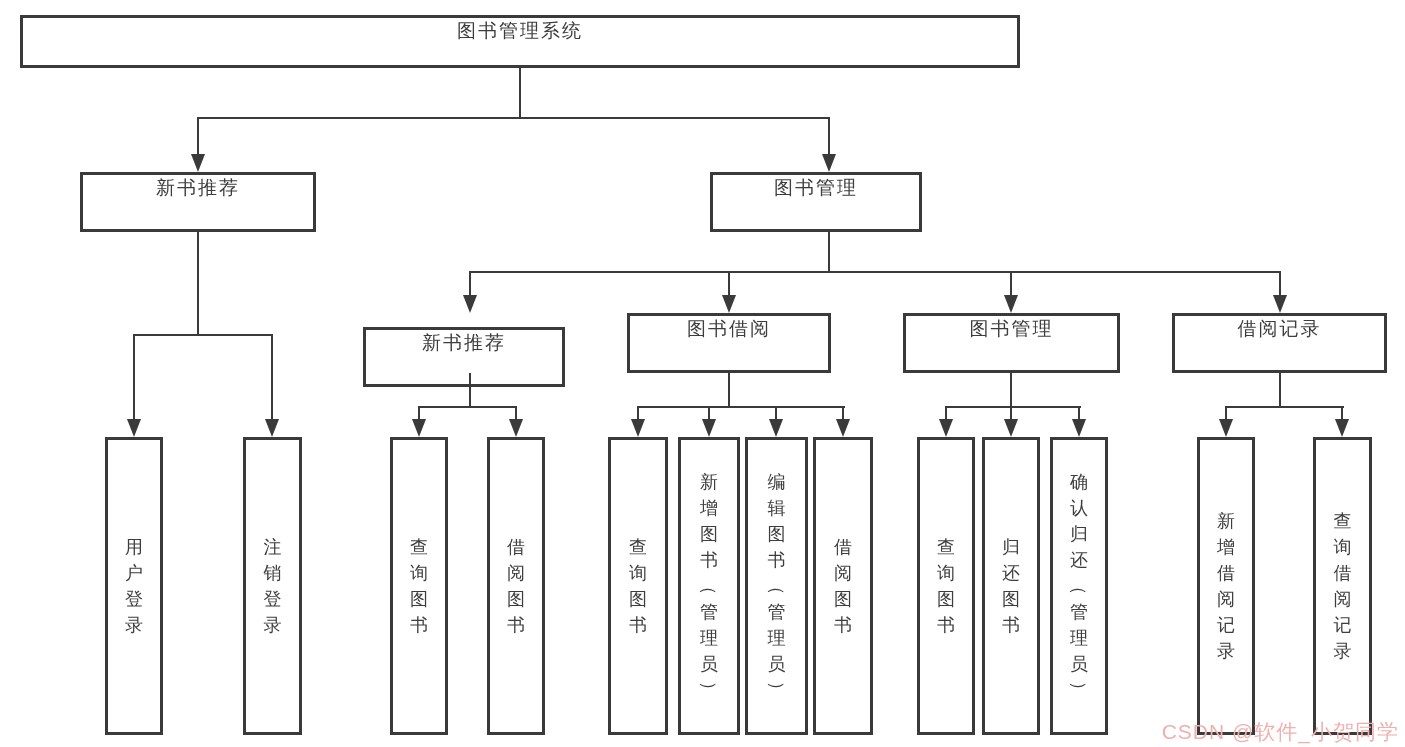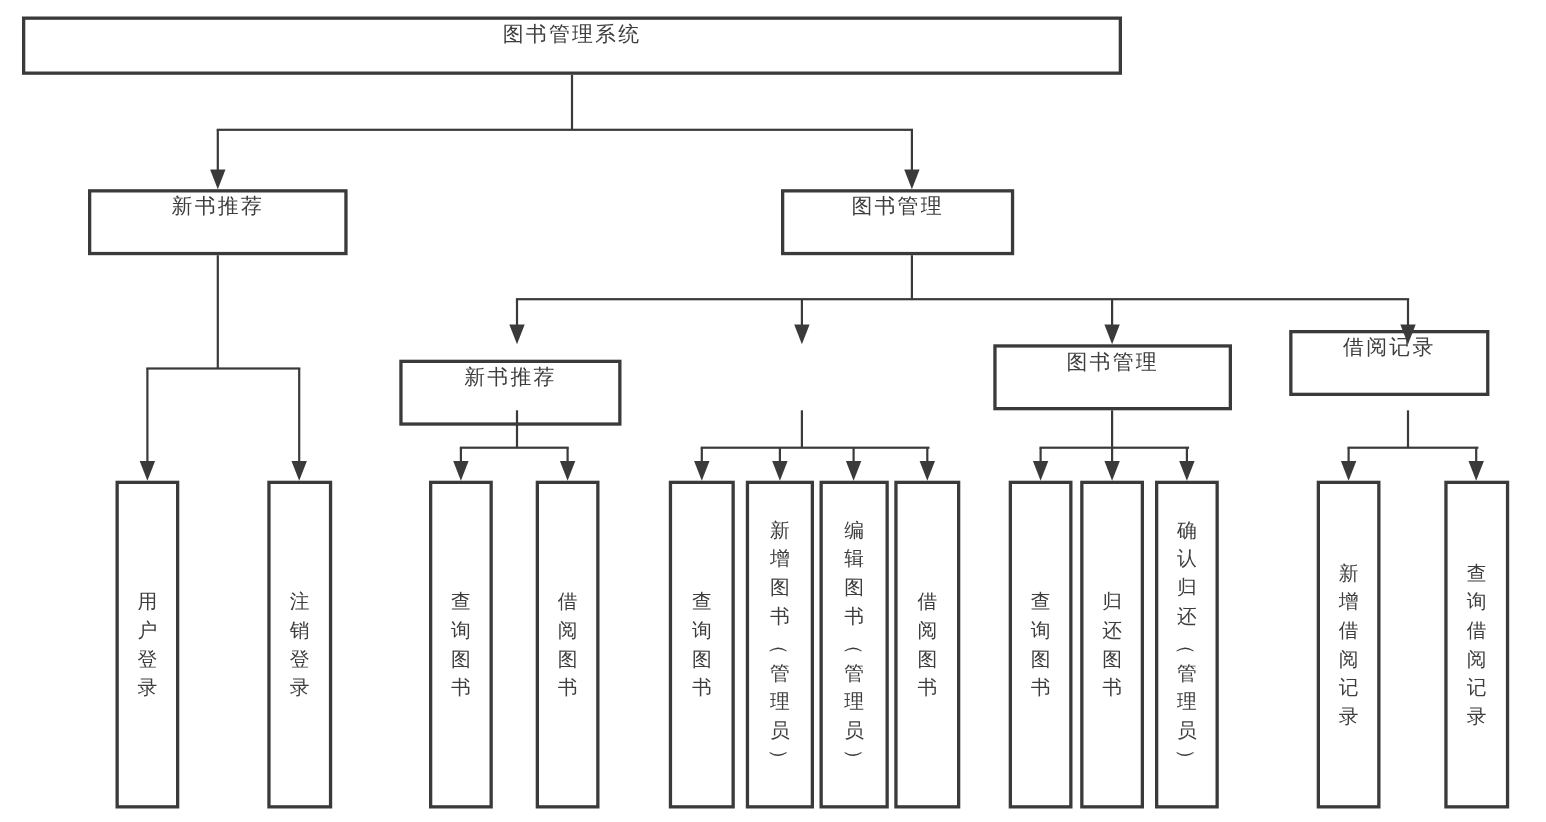--- a/index.html
+++ b/index.html
@@ -34,24 +34,27 @@
   <div class="node" style="left:80px;top:172px;width:236px;height:60px">
     <span class="hlabel">新书推荐</span>
   </div>
   <div class="node" style="left:710px;top:172px;width:212px;height:60px">
     <span class="hlabel">图书管理</span>
   </div>
 
   <div class="node" style="left:363px;top:327px;width:202px;height:60px">
     <span class="hlabel">新书推荐</span>
   </div>
+  <div class="node" style="left:627px;top:313px;width:204px;height:60px">
+    <span class="hlabel">图书借阅</span>
+  </div>
   <div class="node" style="left:903px;top:313px;width:217px;height:60px">
     <span class="hlabel">图书管理</span>
   </div>
-  <div class="node" style="left:1172px;top:300px;width:182px;height:60px">
+  <div class="node" style="left:1172px;top:313px;width:215px;height:60px">
     <span class="hlabel">借阅记录</span>
   </div>
 
   <div class="node" style="left:105px;top:437px;width:58px;height:298px">
     <span class="vtext">
         <span>用</span>
         <span>户</span>
         <span>登</span>
         <span>录</span>
       </span>
@@ -228,13 +231,14 @@
   <div class="ar" style="left:1004px;top:419px"></div>
   <div class="ar" style="left:1072px;top:419px"></div>
 
   <div class="vl" style="left:1279px;top:373px;height:34px"></div>
   <div class="hl" style="left:1225px;top:406px;width:119px"></div>
   <div class="vl" style="left:1225px;top:407px;height:14px"></div>
   <div class="vl" style="left:1341px;top:407px;height:14px"></div>
   <div class="ar" style="left:1219px;top:419px"></div>
   <div class="ar" style="left:1335px;top:419px"></div>
 
+  <div class="watermark">CSDN @软件_小贺同学</div>
 </div>
 
 </body></html>

